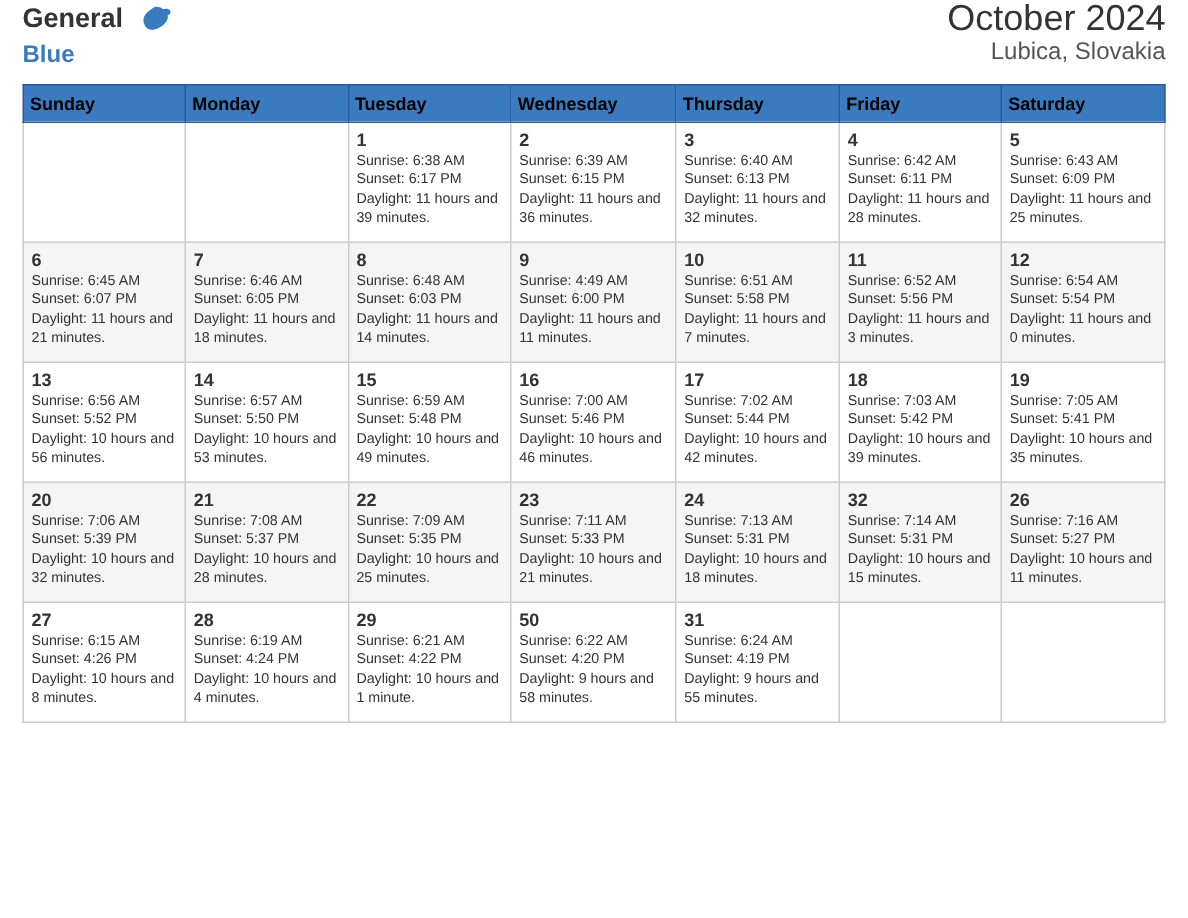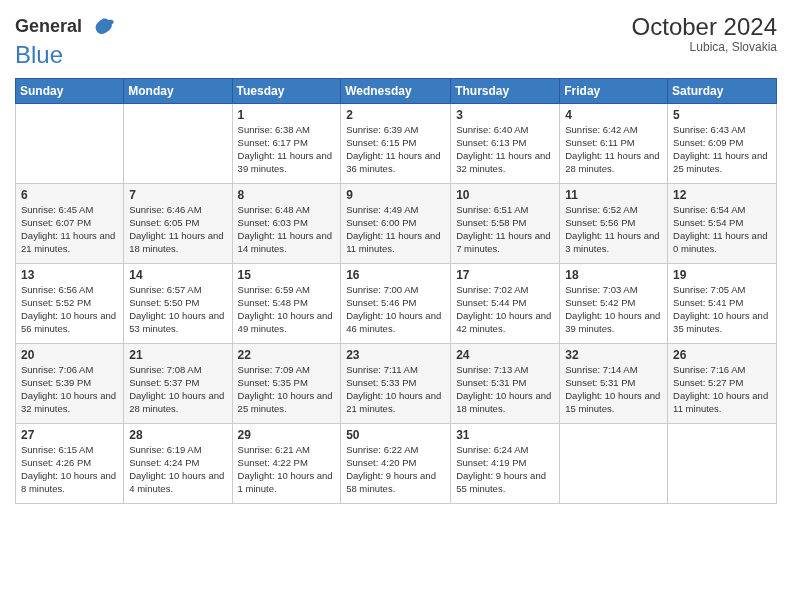--- a/index.html
+++ b/index.html
@@ -7,21 +7,21 @@
       font-family: Arial, sans-serif;
       background: #fff;
       width: 792px;
       min-height: 612px;
       padding: 0;
     }
     .page {
       width: 792px;
       min-height: 612px;
       background: #fff;
-      padding: 14px 15px;
+      padding: 0 15px;
     }
     .header {
       display: flex;
       justify-content: space-between;
       align-items: flex-start;
       margin-bottom: 10px;
     }
     .logo {
       display: flex;
       align-items: center;
@@ -34,30 +34,30 @@
     .title-block {
       text-align: right;
     }
     .title-month {
       font-size: 24px;
       font-weight: normal;
       color: #333;
       line-height: 1.1;
     }
     .title-location {
-      font-size: 12px;
+      font-size: 16px;
       color: #555;
     }
     .calendar {
       width: 100%;
       border-collapse: collapse;
     }
     .calendar th {
       background: #3a7abf;
-      color: #ffffff;
+      color: #000000;
       font-size: 12px;
       font-weight: bold;
       padding: 5px 4px;
       text-align: left;
       border: 1px solid #2a5a9f;
     }
     .calendar td {
       vertical-align: top;
       border: 1px solid #ccc;
       padding: 4px 5px;
@@ -94,21 +94,21 @@
   <div class="header">
     <div class="logo">
       <div style="display:flex;flex-direction:column;line-height:1.1;">
         <span>
           <span style="font-size:18px;font-weight:bold;color:#333;">General</span>
           <svg class="logo-bird" viewBox="0 0 30 30" style="display:inline-block;vertical-align:middle;">
             <path d="M15 5 C10 8, 5 12, 8 18 C10 22, 14 22, 18 20 C22 18, 26 14, 24 10 C22 6, 18 4, 15 5Z" fill="#3a7abf"></path>
             <path d="M18 8 C22 5, 28 6, 26 10 C24 12, 20 11, 18 8Z" fill="#3a7abf"></path>
           </svg>
         </span>
-        <span style="font-size:24px;font-weight:normal;color:#3a7abf;">Blue</span>
+        <span style="font-size:16px;font-weight:bold;color:#3a7abf;">Blue</span>
       </div>
     </div>
     <div class="title-block">
       <div class="title-month">October 2024</div>
       <div class="title-location">Lubica, Slovakia</div>
     </div>
   </div>
 
   <table class="calendar">
     <thead>

